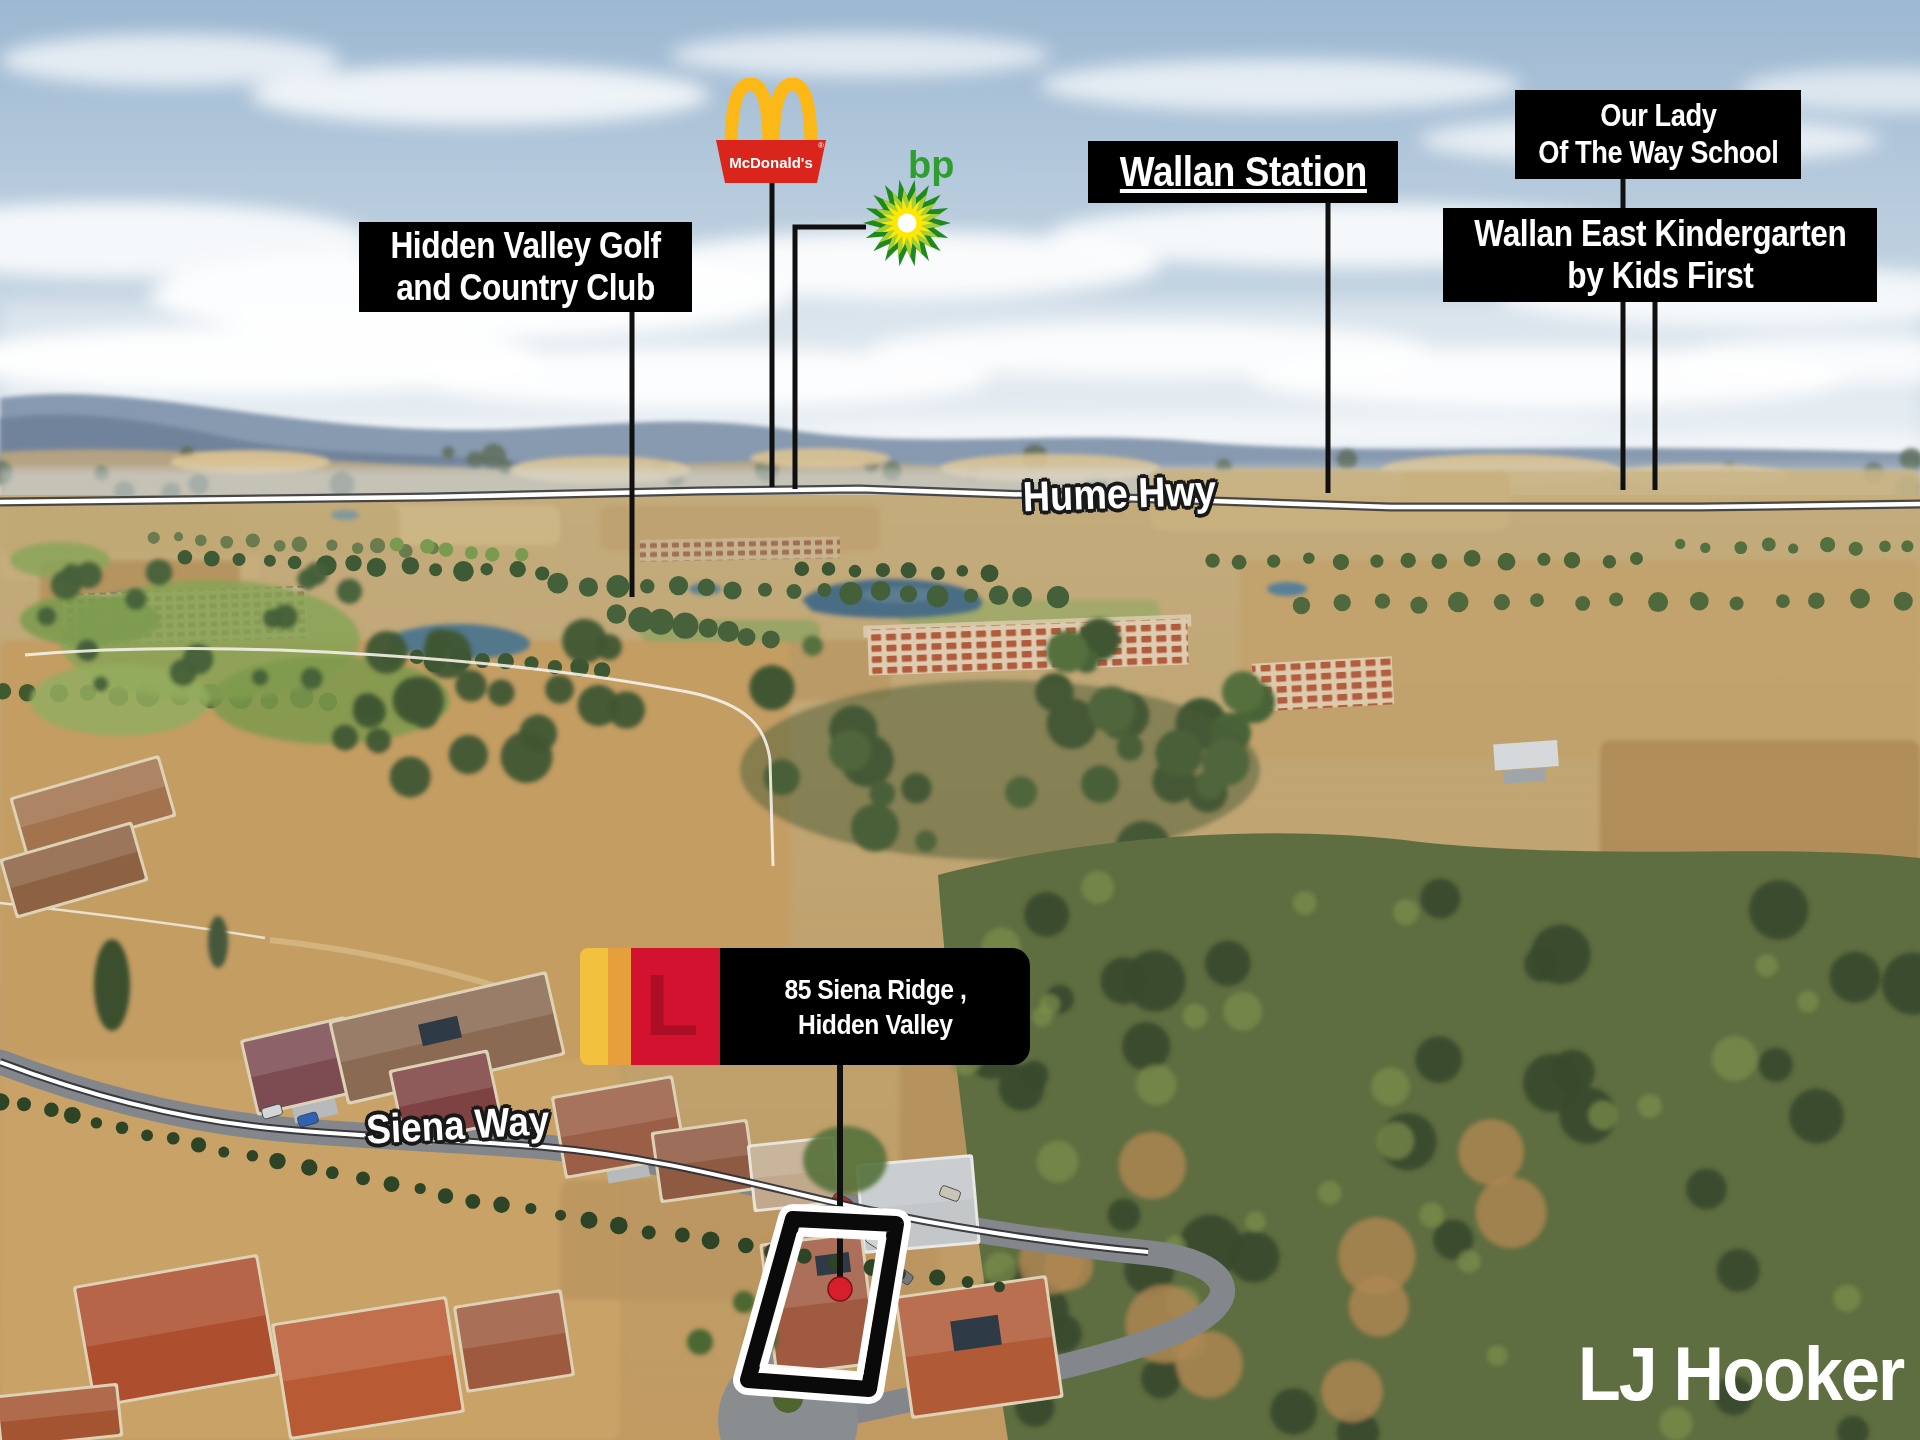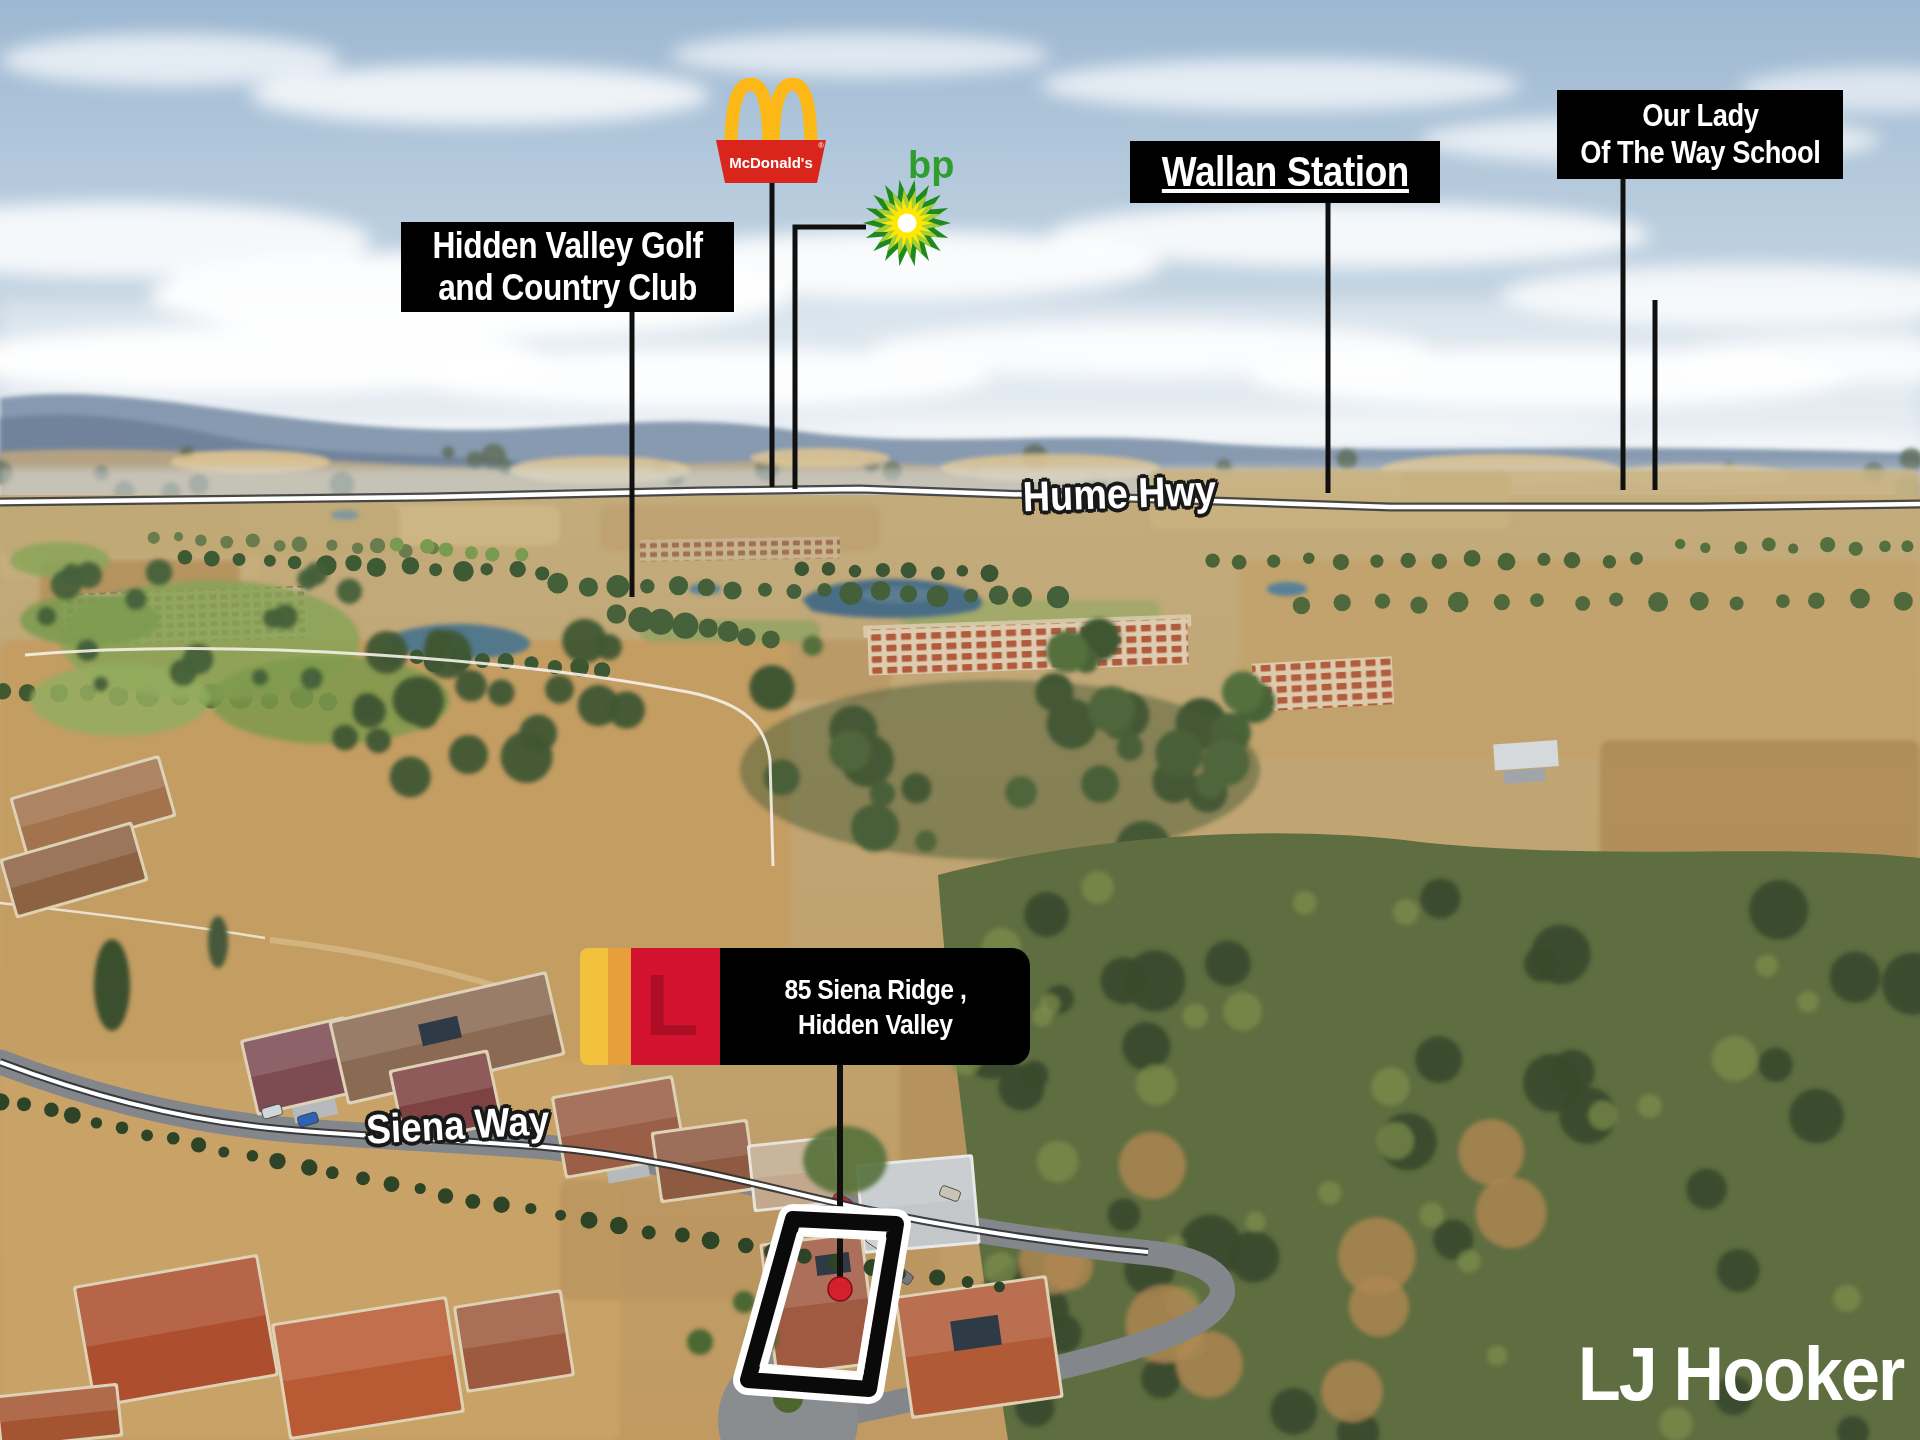--- a/index.html
+++ b/index.html
@@ -2,21 +2,21 @@
 <html style="--c-label_bg: #000000; --c-label_text: #ffffff; --c-mcdonalds_red: #d9251c; --c-mcdonalds_gold: #fbb817; --c-bp_dark_green: #1e8a1e; --c-bp_mid_green: #a5ce39; --c-bp_yellow: #ffe800; --c-bp_text_green: #2f9e2f; --c-lj_gold: #f2c23e; --c-lj_amber: #e79f3c; --c-lj_red: #d2122e; --c-marker_red: #d61f2c; --c-leader_line: #101010; --c-road_line_white: #ffffff;"><head>
 <meta charset="utf-8">
 <style>
   html,body{margin:0;padding:0;background:#111;}
   #stage{position:relative;width:1920px;height:1440px;margin:0 auto;overflow:hidden;
          font-family:"Liberation Sans",sans-serif;}
   #bg,#overlay{position:absolute;left:0;top:0;width:1920px;height:1440px;}
   #bg{z-index:0;} #overlay{z-index:1;}
   .box-label{position:absolute;z-index:3;background:var(--c-label_bg,#000);color:var(--c-label_text,#fff);
     font-weight:bold;display:flex;flex-direction:column;align-items:center;justify-content:center;
-    text-align:center;letter-spacing:-0.5px;white-space:nowrap;margin-left:42px;}
+    text-align:center;letter-spacing:-0.5px;white-space:nowrap;}
   .box-label .inner{transform:scaleX(.88);transform-origin:center;line-height:1.17;}
   #label-golf{left:359px;top:222px;width:333px;height:90px;font-size:36px;}
   #label-station{left:1088px;top:141px;width:310px;height:62px;font-size:42px;text-decoration:underline;}
   #label-school{left:1515px;top:90px;width:286px;height:89px;font-size:31px;}
   #label-kinder{left:1443px;top:208px;width:434px;height:94px;font-size:36px;}
   .road-label{position:absolute;z-index:3;color:#fff;font-weight:bold;white-space:nowrap;
     text-shadow:-4px 0 0 #191919,4px 0 0 #191919,0 -4px 0 #191919,0 4px 0 #191919,
       -3px -3px 0 #191919,3px -3px 0 #191919,-3px 3px 0 #191919,3px 3px 0 #191919;}
   #road-hume{left:1012px;top:470px;font-size:42px;transform:rotate(-2deg) scaleX(.9);}
   #road-siena{left:356px;top:1102px;font-size:41px;transform:rotate(-3deg) scaleX(.9);}
@@ -691,20 +691,26 @@
     <div class="inner">Wallan Station</div>
   </div>
 
   <div id="label-school" class="box-label">
     <div class="inner">
       <div>Our Lady</div>
       <div>Of The Way School</div>
     </div>
   </div>
 
+  <div id="label-kinder" class="box-label">
+    <div class="inner">
+      <div>Wallan East Kindergarten</div>
+      <div>by Kids First</div>
+    </div>
+  </div>
 
   <div id="property-label">
     <div id="pl-gold" class="pl-stripe"></div>
     <div id="pl-amber" class="pl-stripe"></div>
     <div id="pl-red" class="pl-stripe">
       <span class="wm">L</span>
     </div>
     <div id="pl-black">
       <div class="inner">
         <div>85 Siena Ridge ,</div>

